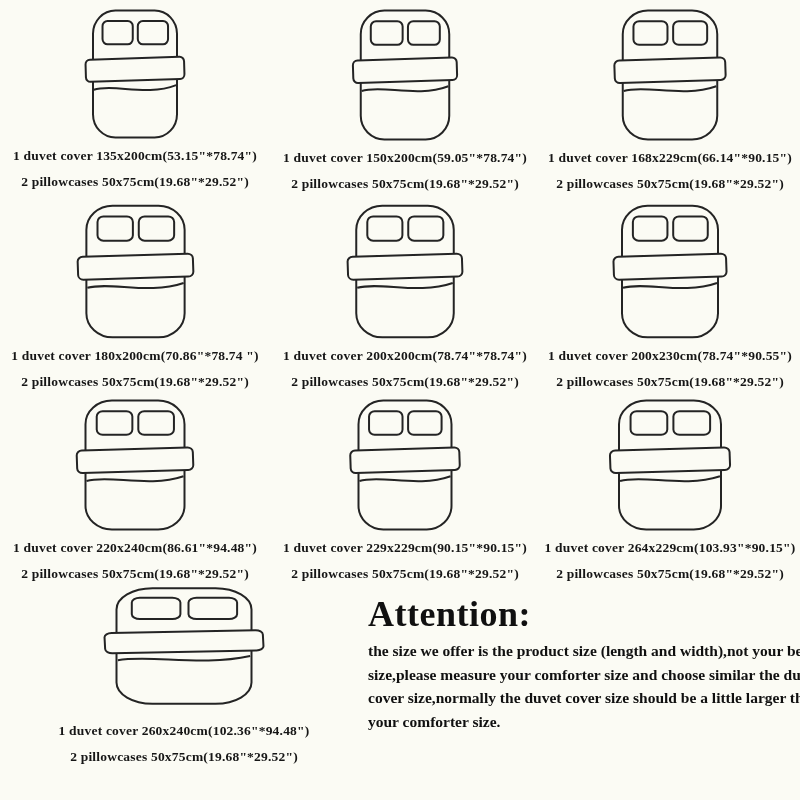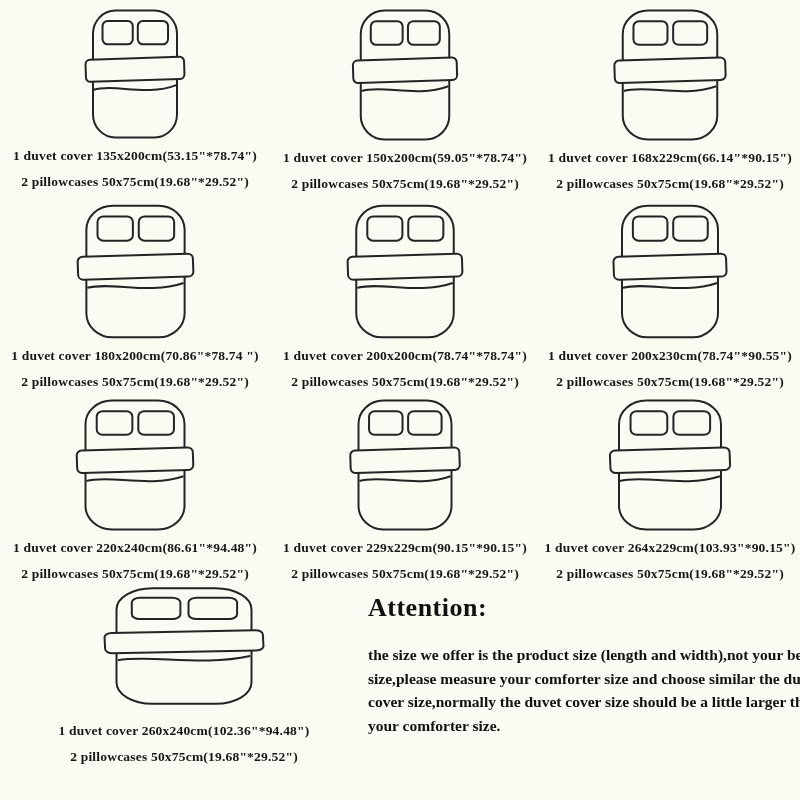--- a/index.html
+++ b/index.html
@@ -23,22 +23,22 @@
     white-space:nowrap;color:#161616;
   }
   .lbl.duvet{margin-top:7px;}
   .lbl.pillow{margin-top:10px;}
   .bottom{display:flex;align-items:flex-start;height:215px;}
   .cell.last{width:368px;height:215px;padding-top:0;}
   .attention{
     width:410px;padding-top:8px;box-sizing:border-box;
   }
   .attention-title{
-    font-size:26px;font-weight:700;color:#101010;letter-spacing:.5px;
-    margin-bottom:20px;
+    font-size:36px;font-weight:700;color:#101010;letter-spacing:.5px;
+    margin-bottom:4px;
   }
   .attention-body{
     font-size:15.5px;font-weight:700;line-height:1.52;color:#101010;
     width:480px;
   }
   .ln{fill:#fbfbf4;stroke:#242424;stroke-width:2;vector-effect:non-scaling-stroke;}
   .curve{fill:none;stroke:#242424;stroke-width:2;vector-effect:non-scaling-stroke;}
 </style>
 </head>
 <body>

